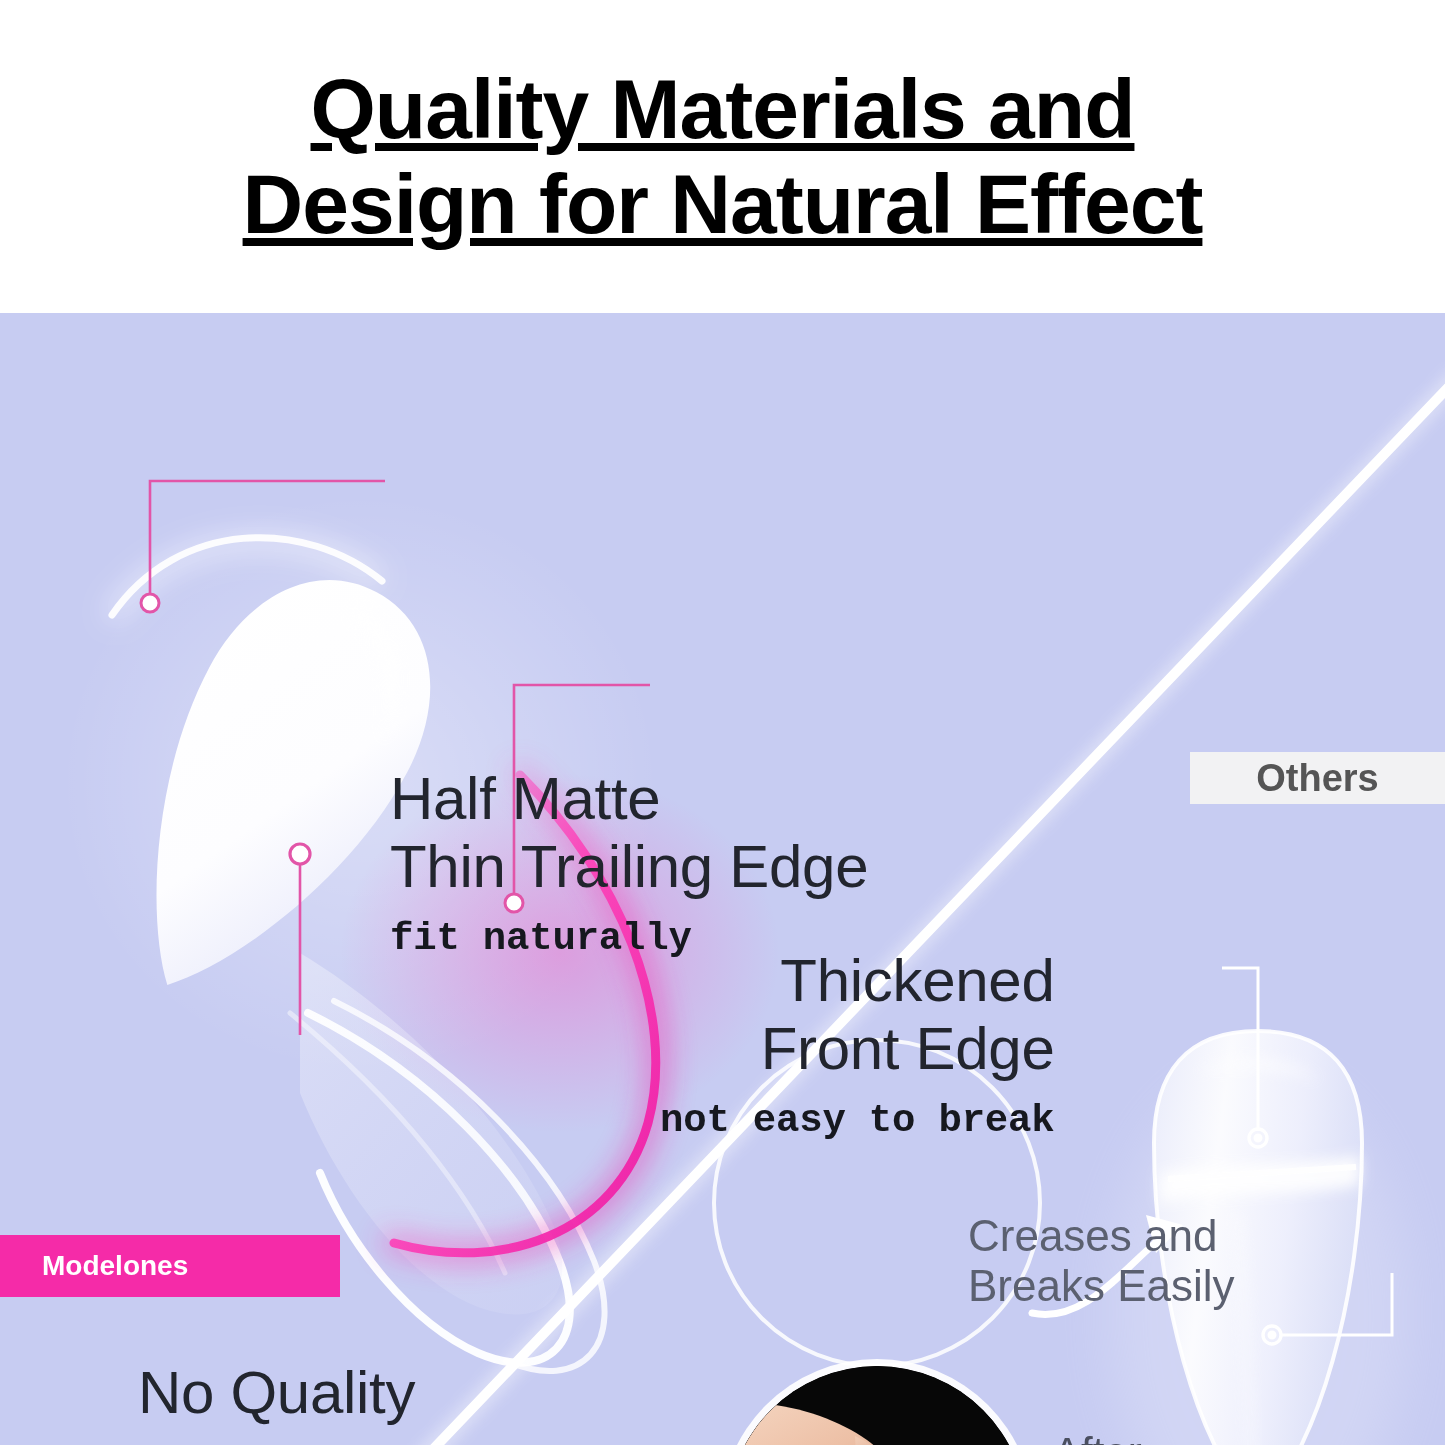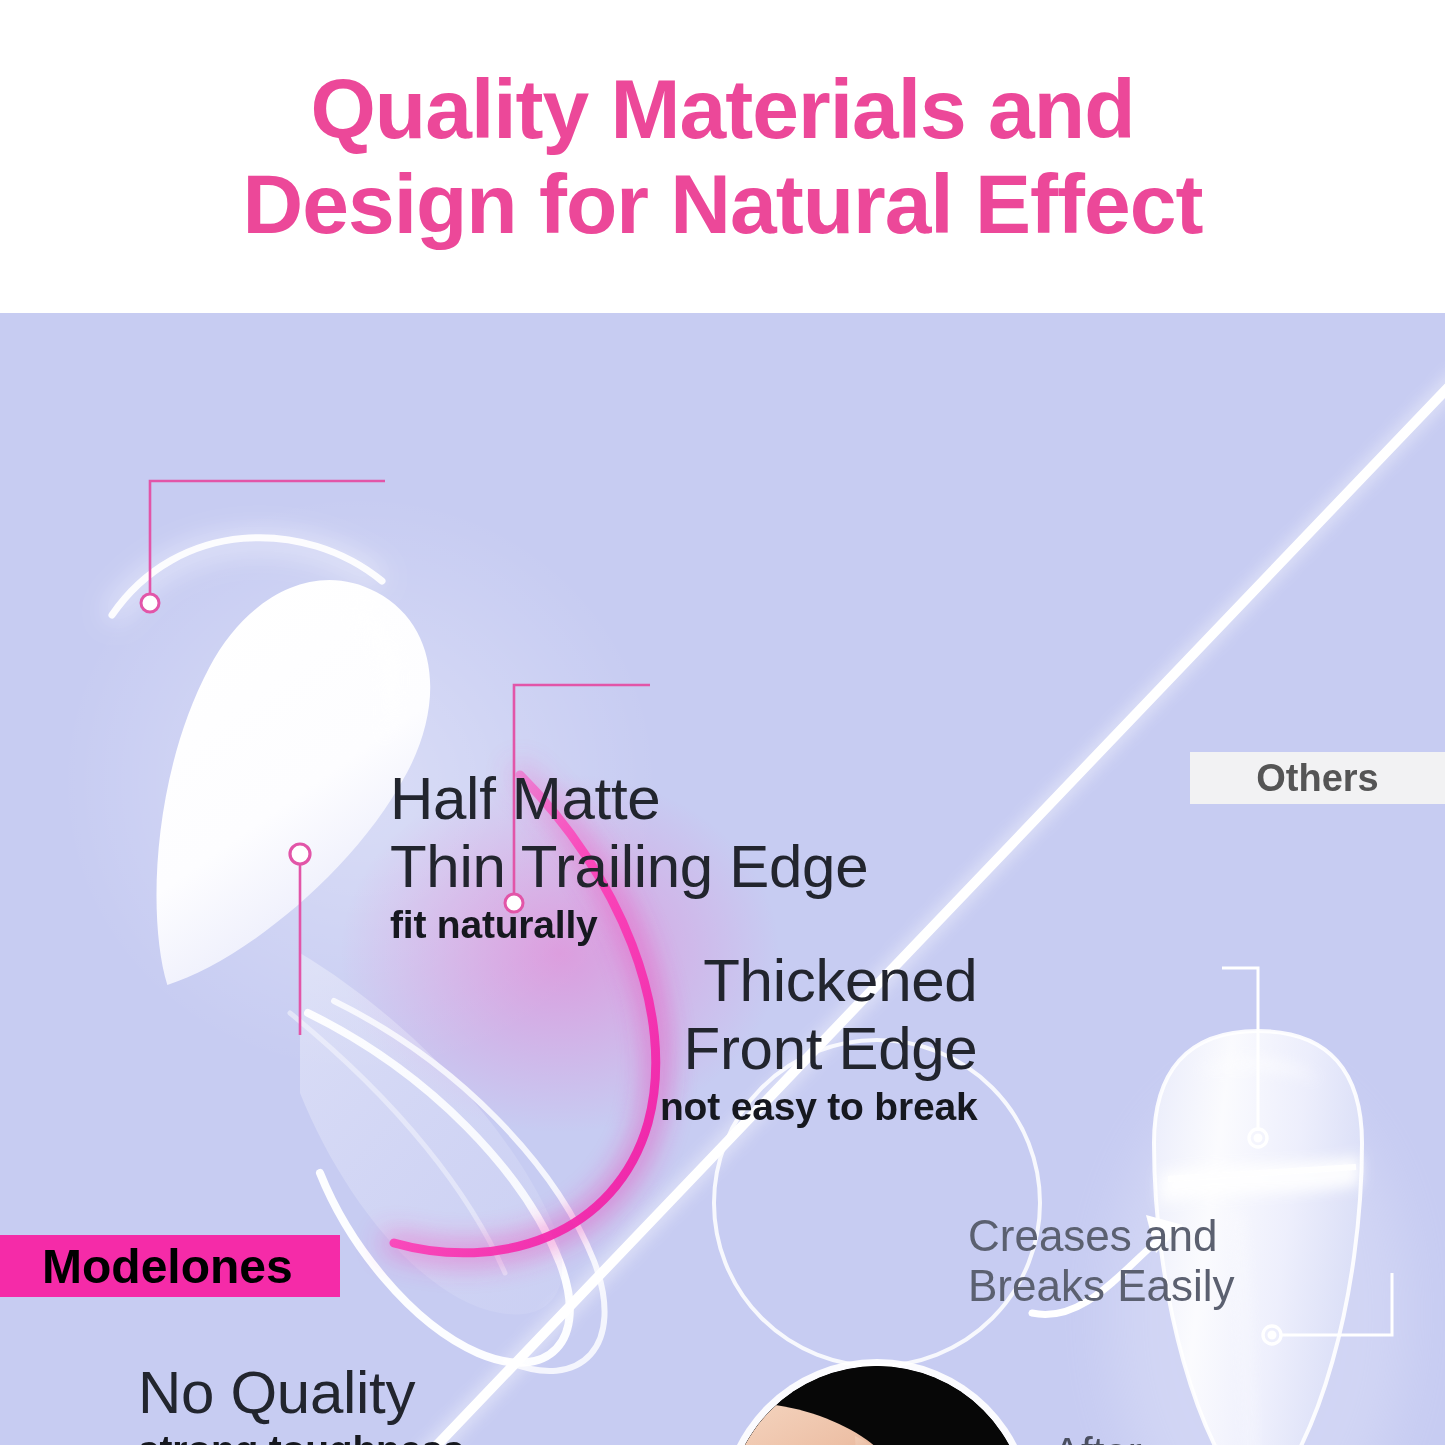--- a/index.html
+++ b/index.html
@@ -16,63 +16,64 @@
     position:absolute;left:0;top:0;width:1445px;height:313px;
     background:#ffffff;
     display:flex;align-items:center;justify-content:center;
   }
   .header-title{
     text-align:center;
     font-size:84px;
     line-height:1.12;
     font-weight:700;
     letter-spacing:-1px;
-    color:#ec4899;
+    color:#000000;
     padding:0 70px;
     white-space:pre-line;
+    text-decoration:underline;
   }
 
   
   .panel{
     position:absolute;left:0;top:313px;width:1445px;height:1132px;
     background:#c7ccf2;
     overflow:hidden;
   }
   .panel-svg{position:absolute;left:0;top:0;width:1445px;height:1132px;}
 
   
   .badge-modelones{
     position:absolute;left:0;top:1235px;
     width:340px;height:62px;
     background:#f52ba8;
     display:flex;align-items:center;
     box-sizing:border-box;padding-left:42px;
   }
   .badge-modelones span{
-    color:#000000;font-size:48px;font-weight:700;letter-spacing:0px;
+    color:#ffffff;font-size:28px;font-weight:700;letter-spacing:0px;
   }
   .badge-others{
     position:absolute;left:1190px;top:752px;
     width:255px;height:52px;
     background:#f2f2f3;
     display:flex;align-items:center;justify-content:center;
   }
   .badge-others span{
     color:#555555;font-size:38px;font-weight:700;
   }
 
   
   .callout{position:absolute;}
   .c-title{
     font-size:60px;line-height:1.14;color:#22252e;font-weight:400;
     white-space:pre-line;letter-spacing:-0.3px;
   }
   .c-sub{
     font-size:39px;line-height:1.2;color:#16181f;font-weight:700;
-    margin-top:0;letter-spacing:-0.2px;
+    margin-top:14px;letter-spacing:-0.2px;font-family:Liberation Mono, monospace;
   }
   .c-gray2{color:#5b6070;font-size:44px;line-height:1.14;white-space:pre-line;font-weight:400;}
   .c-gray3{color:#4a4f60;font-size:42px;line-height:1.14;white-space:pre-line;font-weight:400;}
 
   
   #callout-half-matte{left:390px;top:452px;}
   #callout-thickened{left:660px;top:634px;text-align:right;}
   #callout-no-crease{left:138px;top:1046px;}
   #callout-creases{left:968px;top:898px;text-align:left;}
   #callout-after-bend{left:1053px;top:1116px;}

